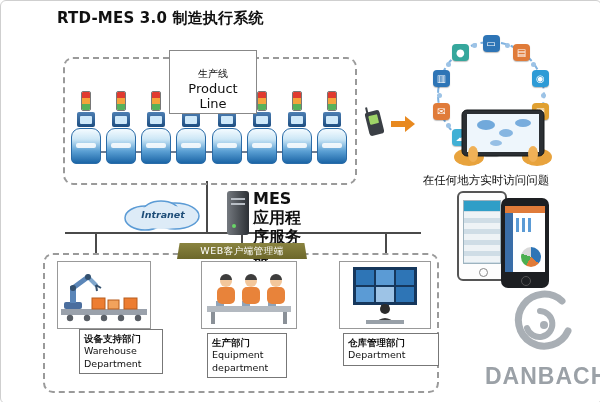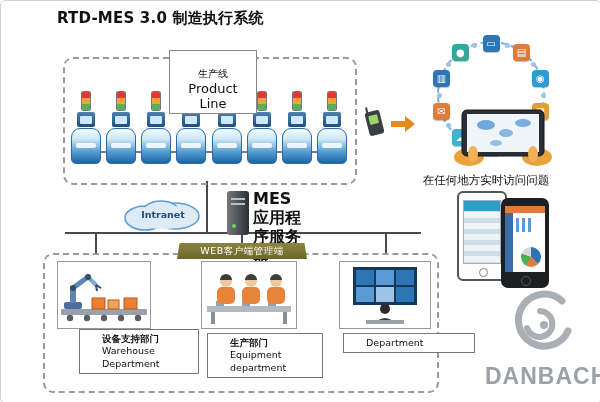--- a/index.html
+++ b/index.html
@@ -30,41 +30,41 @@
   .line{background:#4a4a4a;z-index:0;}
   .vA{left:205px;top:180px;width:2px;height:52px;}
   .bus{left:64px;top:231px;width:356px;height:2px;}
   .d1{left:94px;top:231px;width:2px;height:22px;}
   .d2{left:240px;top:231px;width:2px;height:13px;}
   .d3{left:384px;top:231px;width:2px;height:22px;}
 
   
   .cloud{left:118px;top:195px;width:88px;height:40px;z-index:2;}
   .cloud svg{position:absolute;left:0;top:0;}
-  .cloud-t{position:absolute;left:0;top:13px;width:88px;text-align:center;font-size:9.5px;font-weight:bold;color:#1f4e79;}
+  .cloud-t{position:absolute;left:0;top:13px;width:88px;text-align:center;font-size:9.5px;font-style:italic;font-weight:bold;color:#1f4e79;}
 
   
   .server{left:226px;top:190px;width:22px;height:44px;background:linear-gradient(90deg,#74797f,#2c3035);border-radius:3px;z-index:2;}
   .server .slot{position:absolute;left:4px;width:14px;height:2px;background:#b9bfc6;}
   .server .s1{top:7px;}.server .s2{top:12px;}
   .server .led{position:absolute;left:5px;top:33px;width:4px;height:4px;border-radius:50%;background:#69d667;}
   .server-label{left:252px;top:188px;width:48px;font-size:16px;font-weight:bold;line-height:1.2;z-index:2;}
 
   
   .web-banner{left:176px;top:242px;width:130px;height:16px;background:linear-gradient(180deg,#8a8440,#6c672a);color:#fff;
               font-size:9.5px;line-height:16px;text-align:center;letter-spacing:.5px;z-index:3;
               clip-path:polygon(2% 0,98% 0,100% 100%,0 100%);}
 
   
   .dept-dashed{left:42px;top:252px;width:392px;height:136px;border:2px dashed #9a9a9a;border-radius:10px;}
   .ill{background:#fff;border:1px solid #999;z-index:2;}
   .eq-box{left:56px;top:260px;width:92px;height:66px;}
   .prod-box{left:200px;top:260px;width:94px;height:66px;}
   .wh-box{left:338px;top:260px;width:90px;height:66px;}
-  .dept-label{background:#fff;border:1px solid #777;padding:3px 22px;font-size:9.5px;line-height:1.3;z-index:3;}
+  .dept-label{background:#fff;border:1px solid #777;padding:3px 4px;font-size:9.5px;line-height:1.3;z-index:3;}
   .dept-label .cn{font-weight:600;}
   .lab1{left:78px;top:328px;width:74px;}
   .lab2{left:206px;top:332px;width:70px;}
   .lab3{left:342px;top:332px;width:86px;}
 
   
   .scanner{left:366px;top:110px;width:15px;height:24px;background:#3a3f45;border-radius:3px;transform:rotate(-14deg);z-index:2;}
   .scanner i{position:absolute;left:3px;top:4px;width:9px;height:9px;background:#9fd468;border-radius:1px;}
   .scanner u{position:absolute;left:2px;top:-5px;width:2px;height:6px;background:#3a3f45;}
   .arrow{left:390px;top:115px;display:flex;align-items:center;z-index:2;}
@@ -301,20 +301,21 @@
     <div class="cn">设备支持部门</div>
     <div>Warehouse</div>
     <div>Department</div>
   </div>
   <div class="abs dept-label lab2">
     <div class="cn">生产部门</div>
     <div>Equipment</div>
     <div>department</div>
   </div>
   <div class="abs dept-label lab3">
+    <div class="cn">仓库管理部门</div>
     <div>Department</div>
   </div>
 
   <div class="abs scanner">
       <u></u>
       <i></i>
     </div>
   <div class="abs arrow">
       <i class="bar"></i>
       <i class="tri"></i>

